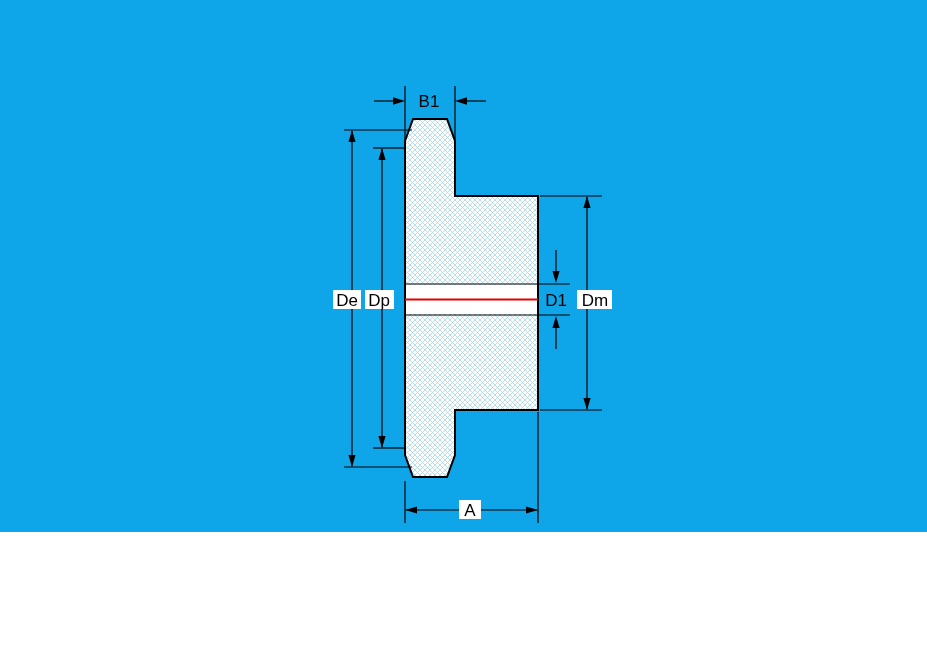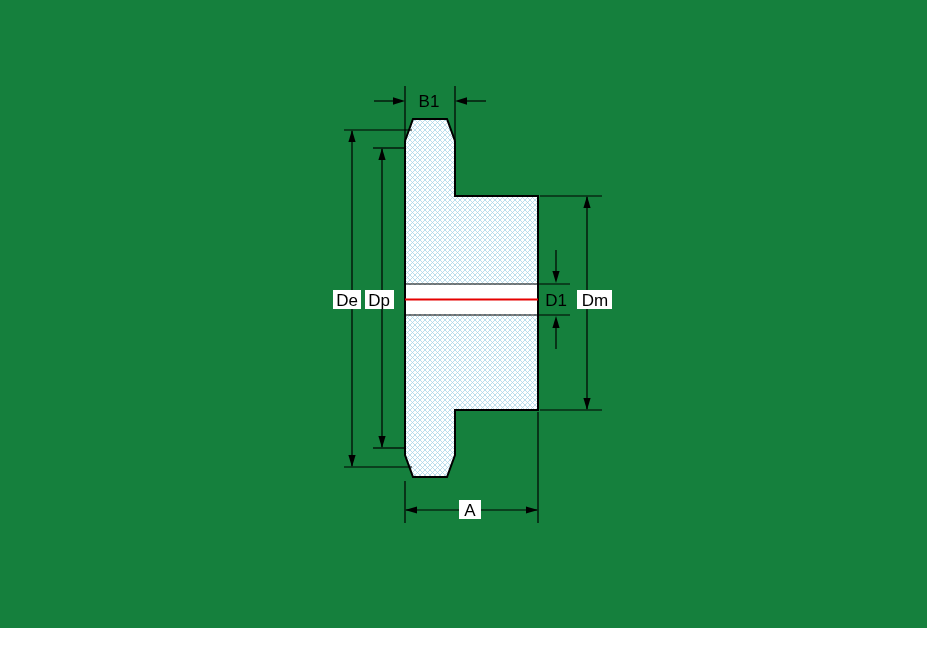--- a/index.html
+++ b/index.html
@@ -3,22 +3,22 @@
 <meta charset="utf-8">
 <style>
   html, body {
     margin: 0;
     padding: 0;
     background: #ffffff;
   }
   .stage {
     position: relative;
     width: 927px;
-    height: 628px;
-    background: #15803d;
+    height: 532px;
+    background: #0ea5e9;
     overflow: hidden;
   }
   .dim-label {
     font-family: "Liberation Sans", sans-serif;
     font-size: 17px;
     fill: #000000;
   }
   .thin {
     stroke: #000000;
     stroke-width: 1.2;

